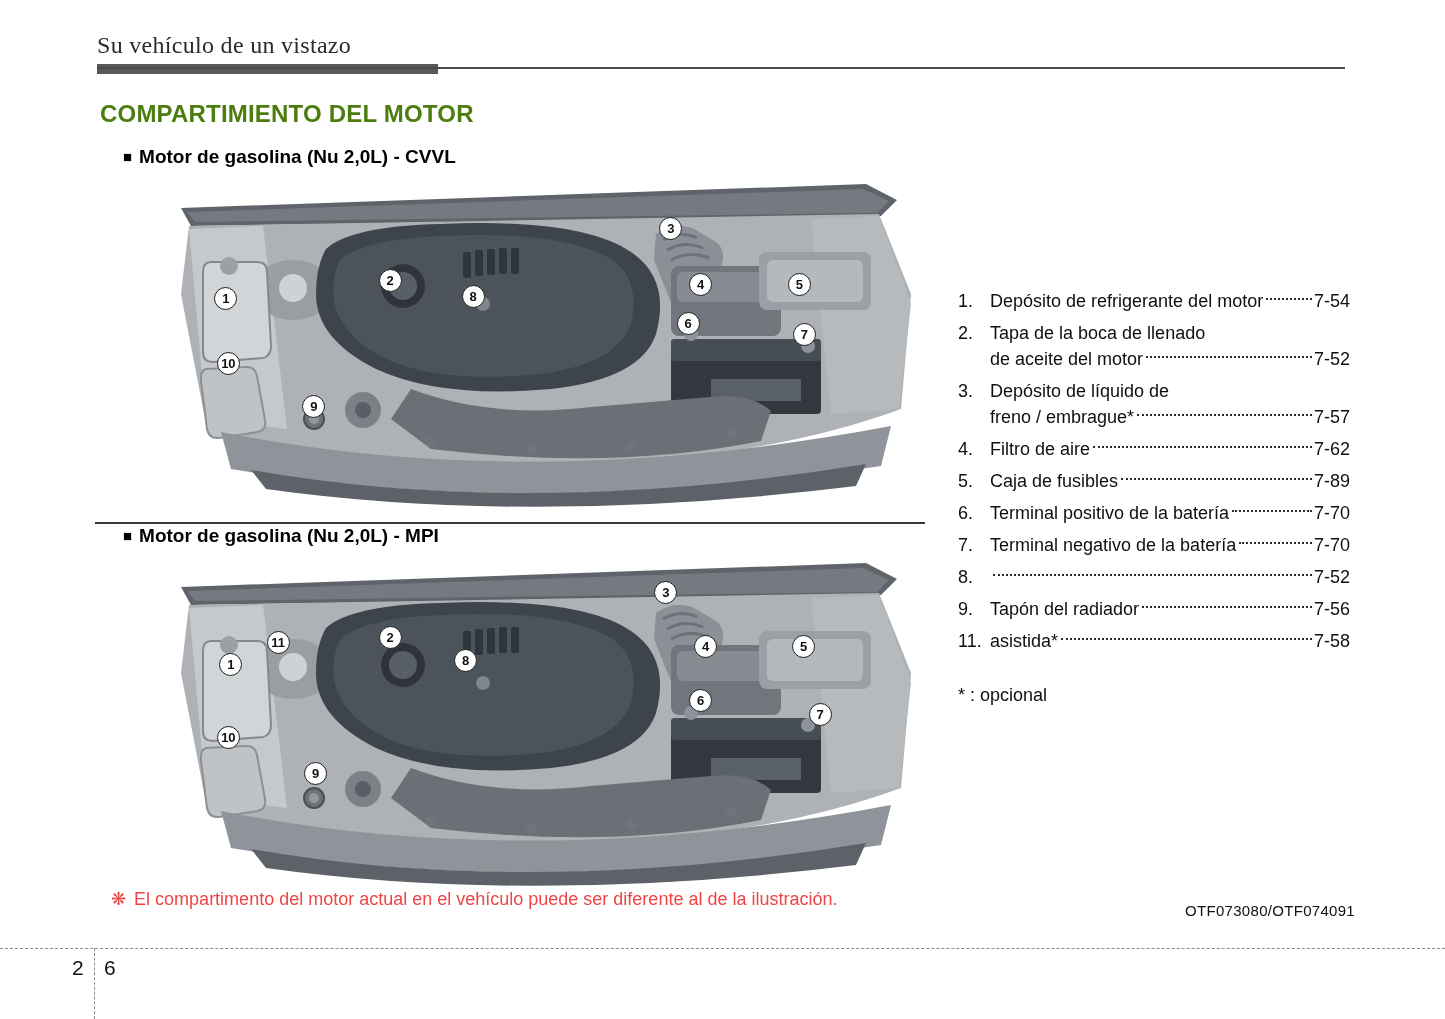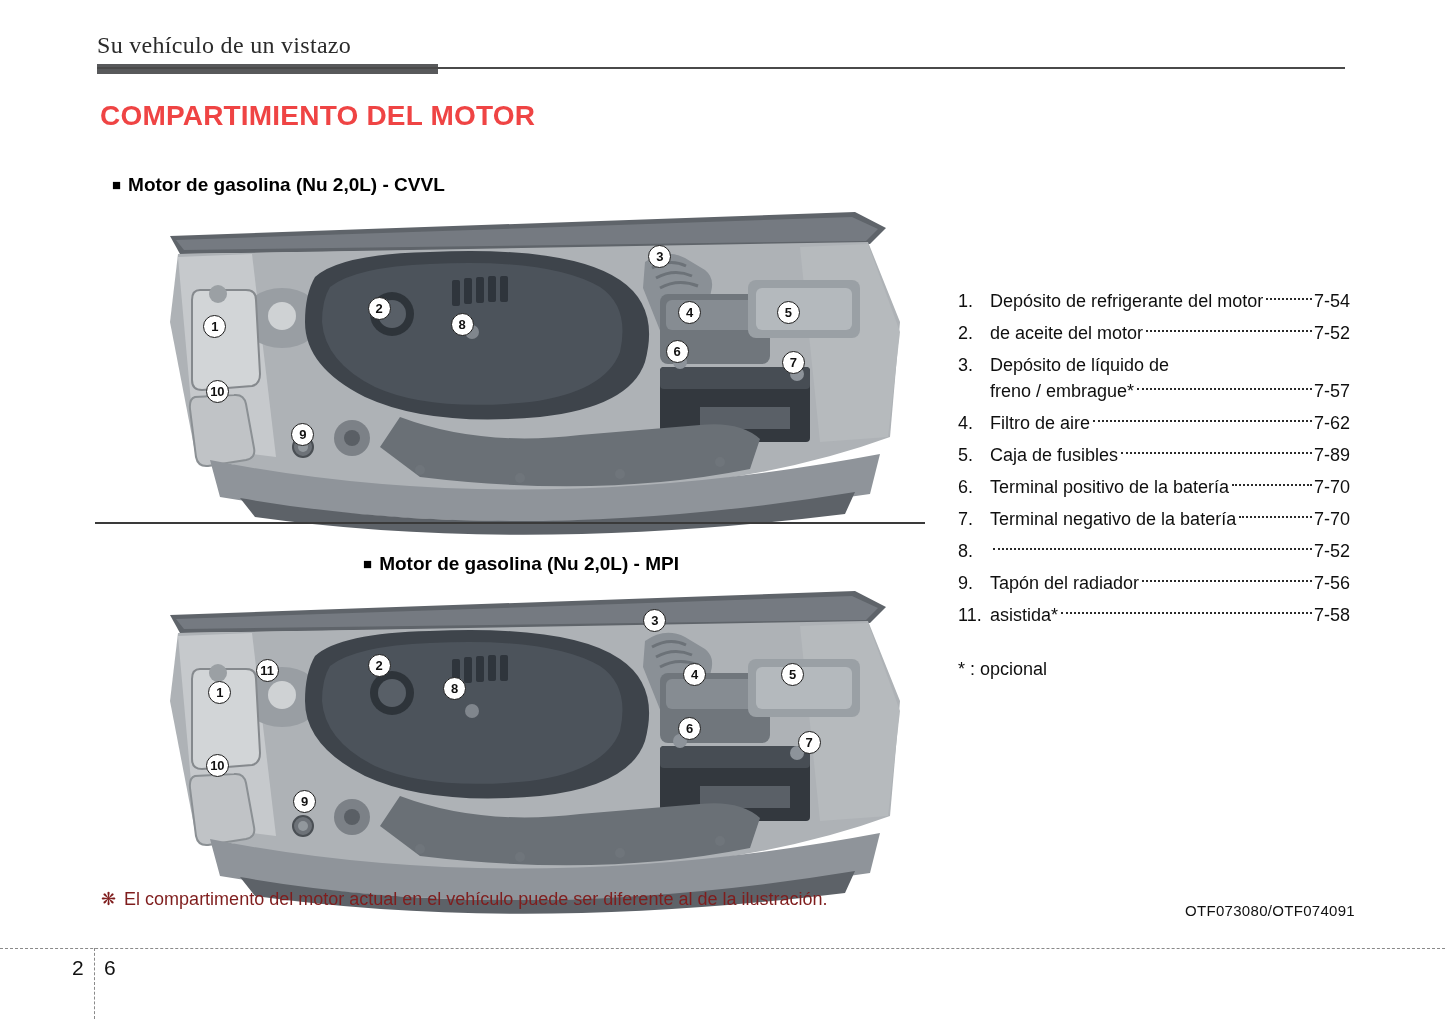--- a/index.html
+++ b/index.html
@@ -22,43 +22,43 @@
   .header-rule {
     position:absolute; left:97px; top:67px; width:1248px; height:2px;
     background:#4a4a4a;
   }
   .header-bar {
     position:absolute; left:97px; top:64px; width:341px; height:10px;
     background:#58595b;
   }
   .page-title {
     position:absolute; left:100px; top:100px;
-    font-size:28px; font-weight:bold; letter-spacing:0.2px; color:#ef4444;
+    font-size:24px; font-weight:bold; letter-spacing:0.2px; color:#4d7c0f;
   }
   
-  .figure { position:absolute; left:100px; width:830px;margin-top:28px; }
+  .figure { position:absolute; left:111px; width:830px; }
   .figure.f0 { top:146px; }
-  .figure.f1 { top:525px;text-align:center; }
+  .figure.f1 { top:525px; }
   .fig-label { font-size:19px; font-weight:bold; color:#000; padding-left:12px; height:26px; }
   .fig-label .marker { font-size:15px; margin-right:7px; position:relative; top:-1px; }
   .fig-canvas { position:relative; width:830px; height:345px; margin-top:2px; }
   .engine-svg { position:absolute; inset:0; width:100%; height:100%; }
   .callouts { position:absolute; inset:0; }
   .callout {
     position:absolute; width:23px; height:23px; margin:-12px 0 0 -12px;
     border-radius:50%; background:#fff; border:1.6px solid #1c1c1c;
     display:flex; align-items:center; justify-content:center;
     font-size:13px; font-weight:bold; color:#111;
   }
   .fig-divider {
     position:absolute; left:95px; top:522px; width:830px; height:2px; background:#3a3a3a;
   }
   .fig-note {
-    position:absolute; left:101px; top:888px; width:830px;
-    font-size:18px; color:#7f1d1d;
+    position:absolute; left:111px; top:888px; width:830px;
+    font-size:18px; color:#ef4444;
   }
   .fig-note .marker { margin-right:8px; }
   .image-code {
     position:absolute; right:90px; top:902px;
     font-size:15px; color:#111; letter-spacing:0.3px;
   }
   
   .legend {
     position:absolute; left:958px; top:288px; width:392px;
     font-size:18px; line-height:26px; color:#0f0f0f;
@@ -239,20 +239,23 @@
               <span class="txt">Depósito de refrigerante del motor</span>
               <span class="dots"></span>
               <span class="ref">7-54</span>
             </div>
           </div>
         </div>
         <div class="legend-item">
           <span class="num">2.</span>
           <div class="body">
             <div class="row">
+              <span class="txt">Tapa de la boca de llenado</span>
+            </div>
+            <div class="row">
               <span class="txt">de aceite del motor</span>
               <span class="dots"></span>
               <span class="ref">7-52</span>
             </div>
           </div>
         </div>
         <div class="legend-item">
           <span class="num">3.</span>
           <div class="body">
             <div class="row">

